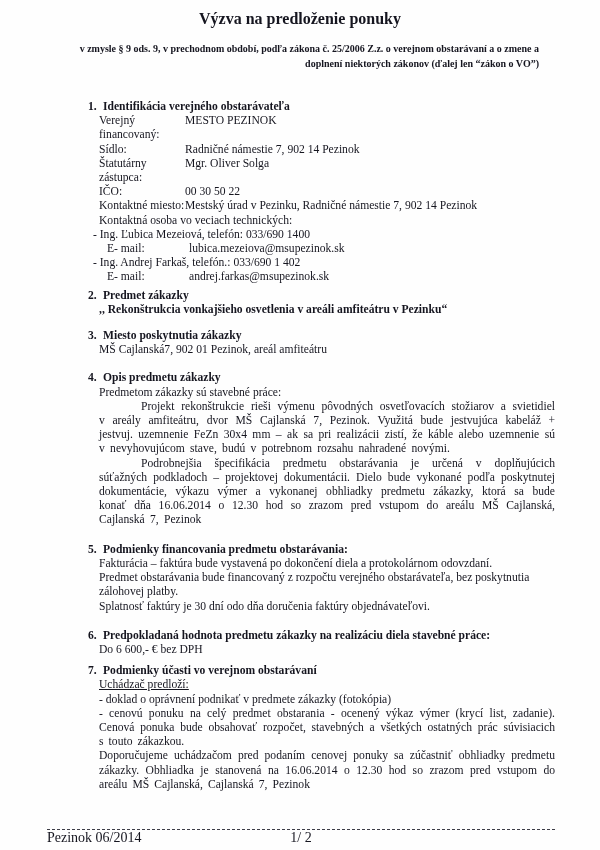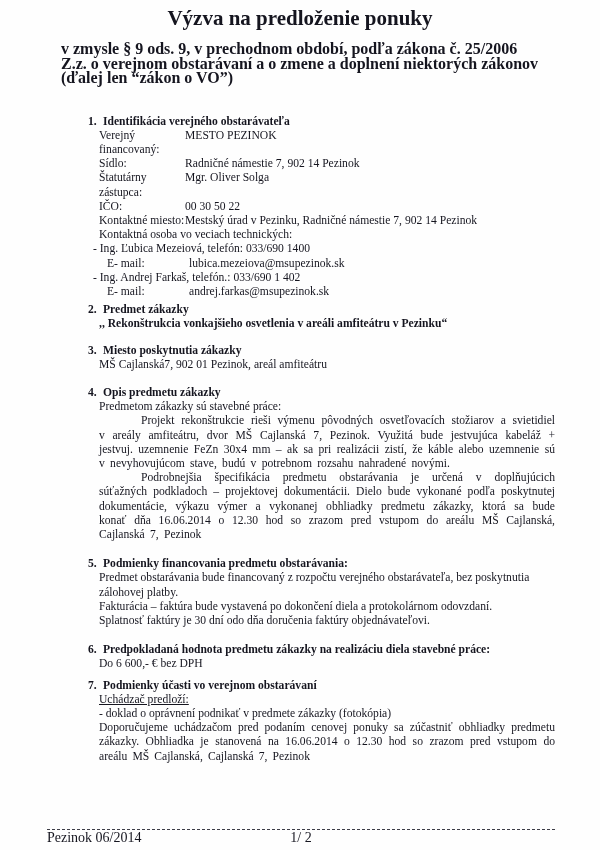--- a/index.html
+++ b/index.html
@@ -2,25 +2,25 @@
 <html><head>
 <meta charset="utf-8">
 <style>
   html,body{margin:0;padding:0;background:#e8e8e8;}
   .page{
     width:600px;height:850px;background:#fefefe;position:relative;
     font-family:"Liberation Serif","DejaVu Serif",serif;color:#15151f;
     overflow:hidden;box-sizing:border-box;
   }
   .doc-title{
-    text-align:center;font-weight:bold;font-size:21px;line-height:19px;
+    text-align:center;font-weight:bold;font-size:16px;line-height:19px;
     padding-top:9px;margin:0;
   }
   .doc-subtitle{
-    text-align:left;font-weight:bold;font-size:16px;line-height:14.5px;
+    text-align:right;font-weight:bold;font-size:10px;line-height:14.5px;
     width:478px;margin:14px auto 0;
   }
   .content{margin:29px 45px 0 88px;font-size:11.6px;line-height:14.2px;}
   .section{position:relative;}
   .mt4{margin-top:4px;}  .mt7{margin-top:7px;}   .mt12{margin-top:12px;}
   .mt14{margin-top:14px;}.mt15{margin-top:15px;}
   .sec-head{font-weight:bold;}
   .sec-num{position:absolute;left:0;top:0;}
   .sec-title{display:block;margin-left:15px;}
   .sec-body{margin-left:11px;}
@@ -117,42 +117,43 @@
         <p class="para" style="margin:0;">Podrobnejšia špecifikácia predmetu obstarávania je určená v doplňujúcich súťažných podkladoch – projektovej dokumentácii. Dielo bude vykonané podľa poskytnutej dokumentácie, výkazu výmer a vykonanej obhliadky predmetu zákazky, ktorá sa bude konať dňa 16.06.2014 o 12.30 hod so zrazom pred vstupom do areálu MŠ Cajlanská, Cajlanská 7, Pezinok</p>
       </div>
     </div>
 
     <div class="section mt15">
       <div class="sec-head">
         <span class="sec-num">5.</span>
         <span class="sec-title">Podmienky financovania predmetu obstarávania:</span>
       </div>
       <div class="sec-body">
+        <div>Fakturácia – faktúra bude vystavená po dokončení diela a protokolárnom odovzdaní.</div>
         <div>Predmet obstarávania bude financovaný z rozpočtu verejného obstarávateľa, bez poskytnutia zálohovej platby.</div>
-        <div>Fakturácia – faktúra bude vystavená po dokončení diela a protokolárnom odovzdaní.</div>
         <div>Splatnosť faktúry je 30 dní odo dňa doručenia faktúry objednávateľovi.</div>
       </div>
     </div>
 
     <div class="section mt15">
       <div class="sec-head">
         <span class="sec-num">6.</span>
         <span class="sec-title">Predpokladaná hodnota predmetu zákazky na realizáciu diela stavebné práce:</span>
       </div>
       <div class="sec-body">Do 6 600,- € bez DPH</div>
     </div>
 
     <div class="section mt7">
       <div class="sec-head">
         <span class="sec-num">7.</span>
         <span class="sec-title">Podmienky účasti vo verejnom obstarávaní</span>
       </div>
       <div class="sec-body">
         <div class="underline">Uchádzač predloží:</div>
         <div>- doklad o oprávnení podnikať v predmete zákazky (fotokópia)</div>
+        <div class="just">- cenovú ponuku na celý predmet obstarania - ocenený výkaz výmer (krycí list, zadanie). Cenová ponuka bude obsahovať rozpočet, stavebných a všetkých ostatných prác súvisiacich s touto zákazkou.</div>
         <div class="just">Doporučujeme uchádzačom pred podaním cenovej ponuky sa zúčastniť obhliadky predmetu zákazky. Obhliadka je stanovená na 16.06.2014 o 12.30 hod so zrazom pred vstupom do areálu MŠ Cajlanská, Cajlanská 7, Pezinok</div>
       </div>
     </div>
 
   </div>
 
   <div class="footer">
     <span>Pezinok 06/2014</span>
     <span class="footer-center">1/ 2</span>
     <span class="footer-right"></span>

